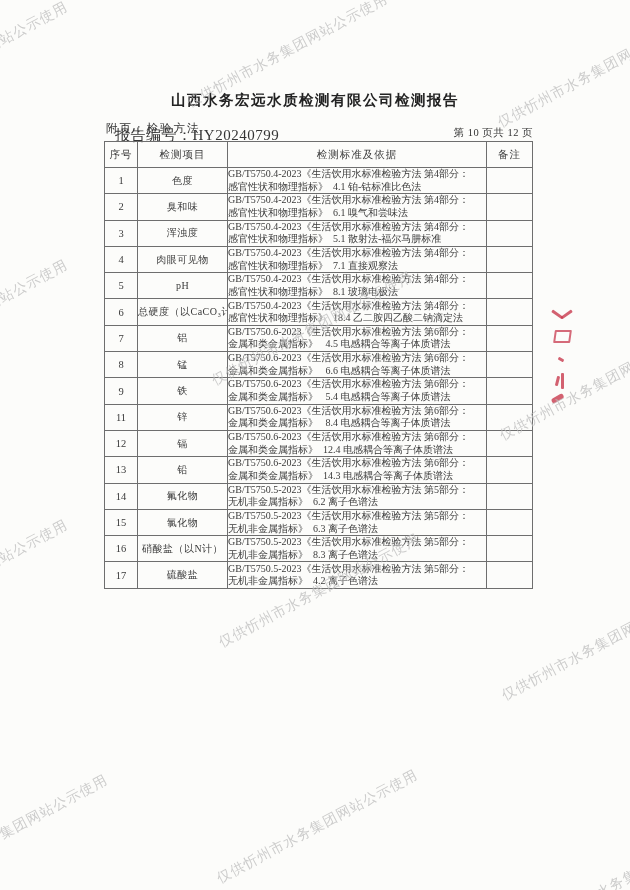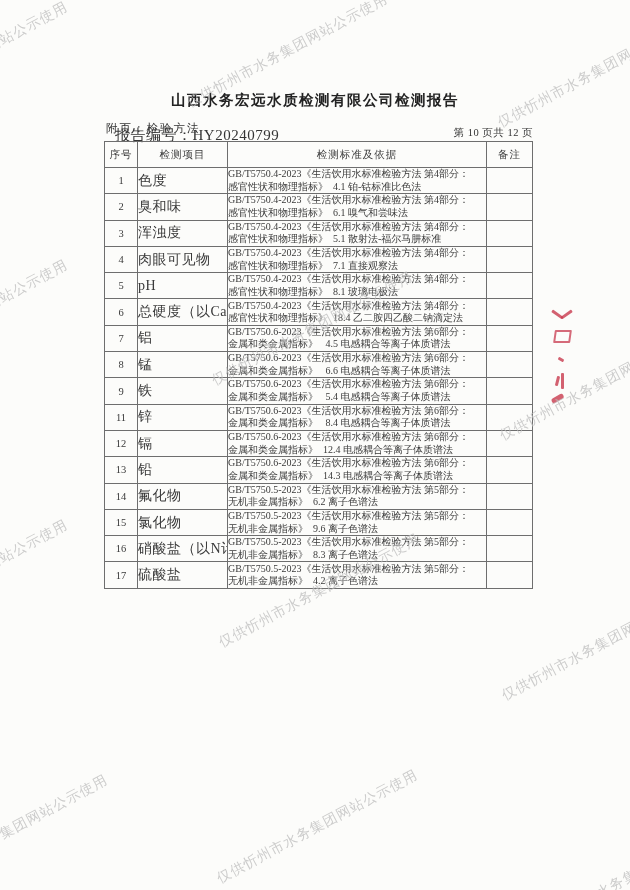--- a/index.html
+++ b/index.html
@@ -31,21 +31,21 @@
   }
   table.methods td,table.methods th{
     border:1px solid #6e6e6e;padding:0;vertical-align:middle;
     font-weight:normal;color:#3a3a3a;
   }
   col.c1{width:33px}col.c2{width:90px}col.c3{width:259px}col.c4{width:46px}
   tr.hd{height:26px}
   tr.dr{height:26.3px}
   th{font-size:10.5px;letter-spacing:1px;text-align:center;}
   td.c-seq{font-size:10.5px;text-align:center;}
-  td.c-item{font-size:14px;white-space:nowrap;overflow:hidden;letter-spacing:.5px;margin-left:46px;}
+  td.c-item{font-size:10px;text-align:center;white-space:nowrap;overflow:hidden;letter-spacing:.5px;margin-left:46px;}
   td.c-std{padding:0 3px;}
   .std-line{font-size:10px;line-height:12.6px;white-space:pre;overflow:hidden;}
   td.c-remark{font-size:10.5px;text-align:center;}
   
   .stamp{position:absolute;left:549px;top:303px;width:30px;height:110px;z-index:5;}
   .sm{position:absolute;background:var(--stamp);opacity:.8;border-radius:1px;}
   .sm-caret-l{left:2px;top:10px;width:13px;height:2.5px;transform:rotate(35deg);}
   .sm-caret-r{left:11px;top:10px;width:13px;height:2.5px;transform:rotate(-35deg);}
   .sm-box{left:5px;top:27px;width:13px;height:9px;background:transparent;
           border:2px solid var(--stamp);opacity:.75;transform:skewX(-8deg);}
@@ -208,21 +208,21 @@
             <div class="std-line">GB/T5750.5-2023《生活饮用水标准检验方法 第5部分：</div>
             <div class="std-line">无机非金属指标》  6.2 离子色谱法</div>
           </td>
           <td class="c-remark"></td>
         </tr>
         <tr class="dr">
           <td class="c-seq">15</td>
           <td class="c-item">氯化物</td>
           <td class="c-std">
             <div class="std-line">GB/T5750.5-2023《生活饮用水标准检验方法 第5部分：</div>
-            <div class="std-line">无机非金属指标》  9.6 离子色谱法</div>
+            <div class="std-line">无机非金属指标》  6.3 离子色谱法</div>
           </td>
           <td class="c-remark"></td>
         </tr>
         <tr class="dr">
           <td class="c-seq">16</td>
           <td class="c-item">硝酸盐（以N计）</td>
           <td class="c-std">
             <div class="std-line">GB/T5750.5-2023《生活饮用水标准检验方法 第5部分：</div>
             <div class="std-line">无机非金属指标》  8.3 离子色谱法</div>
           </td>

